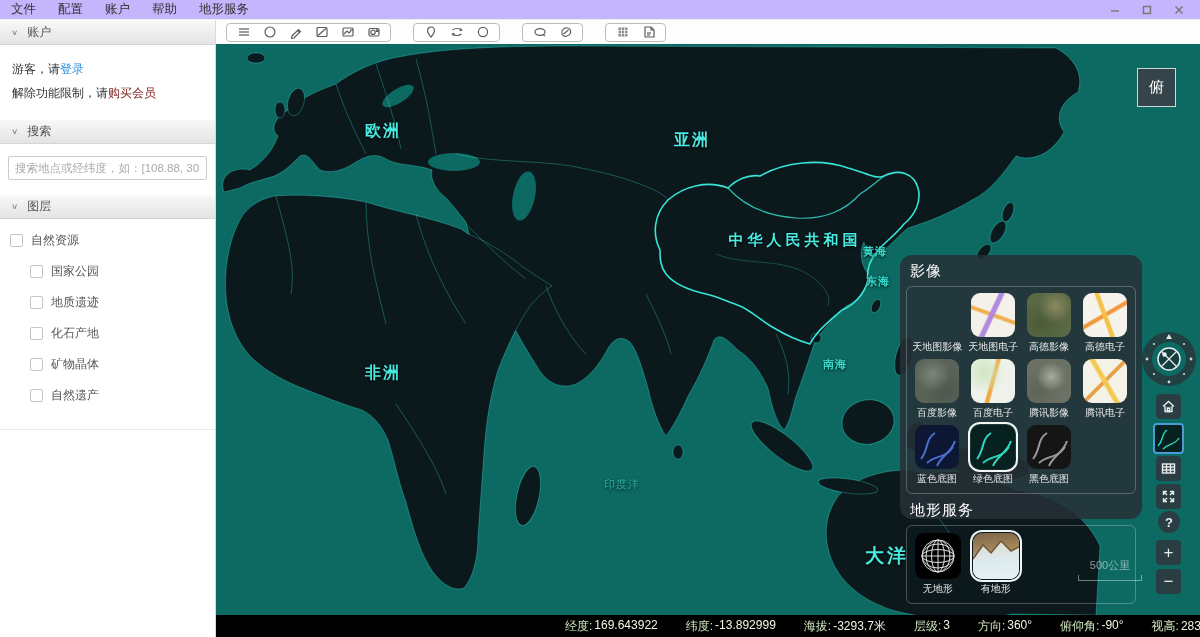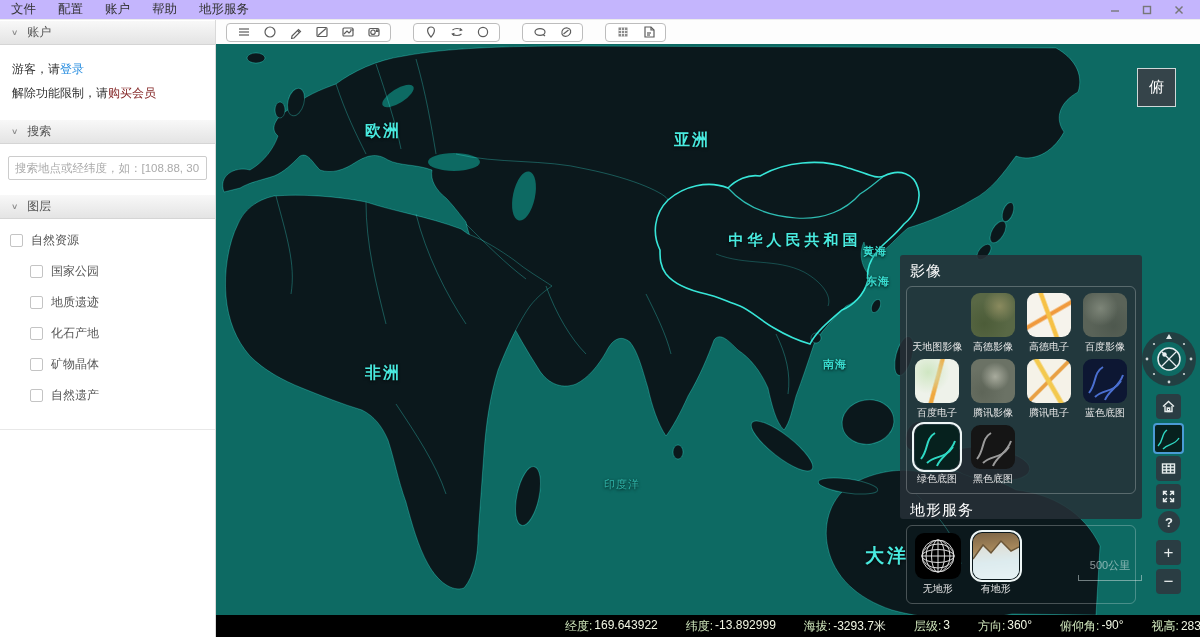--- a/index.html
+++ b/index.html
@@ -58,21 +58,21 @@
               background:rgba(56,66,73,.95); border:1px solid #cfd8d8; color:#fff; font-size:15px;
               display:flex; align-items:center; justify-content:center; cursor:pointer; }
 
   .scale { position:absolute; z-index:2; left:862px; top:514px; width:64px; text-align:center;
            color:rgba(215,228,228,.6); font-size:11px; }
   .scale-line { margin-top:2px; height:6px; border-left:1px solid rgba(215,228,228,.5);
                 border-right:1px solid rgba(215,228,228,.5); border-bottom:1px solid rgba(215,228,228,.5); }
 
   
   .panel { position:absolute; z-index:5; left:684px; top:211px; width:242px; height:264px;
-           background:rgba(38,48,55,.86); border-radius:3px; color:#e9eef0; }
+           background:rgba(38,48,55,.86); border-radius:12px; color:#e9eef0; }
   .panel-hdr { font-size:15px; color:#fff; padding:7px 0 5px 10px; letter-spacing:1px; }
   .bm-box { margin:0 6px; border:1px solid rgba(255,255,255,.25); border-radius:6px; padding:6px 2px 2px 2px; }
   .bm-grid { display:flex; flex-wrap:wrap;font-family:Liberation Serif, serif; }
   .bm-cell { width:56px; display:flex; flex-direction:column; align-items:center; margin-bottom:5px; cursor:pointer; }
   .thumb { width:44px; height:44px; border-radius:9px; overflow:hidden; position:relative; flex:0 0 44px; }
   .thumb svg { position:absolute; left:0; top:0; }
   .bm-label { font-size:10.5px; color:#e8e8e8; margin-top:3px; white-space:nowrap; transform:scale(.95); }
   .bm-cell.sel .thumb { outline:2px solid #eef6f6; outline-offset:1px; }
 
   .t-sat1 { background:radial-gradient(circle at 30% 30%,#55683f,transparent 45%),
@@ -386,20 +386,24 @@
 
     <div class="panel">
       <div class="panel-hdr">影像</div>
       <div class="bm-box">
         <div class="bm-grid">
           <div class="bm-cell">
             <div class="thumb t-sat1"></div>
             <div class="bm-label">天地图影像</div>
           </div>
           <div class="bm-cell">
+            <div class="thumb t-elec1"></div>
+            <div class="bm-label">天地图电子</div>
+          </div>
+          <div class="bm-cell">
             <div class="thumb t-sat2"></div>
             <div class="bm-label">高德影像</div>
           </div>
           <div class="bm-cell">
             <div class="thumb t-elec2"></div>
             <div class="bm-label">高德电子</div>
           </div>
           <div class="bm-cell">
             <div class="thumb t-sat3"></div>
             <div class="bm-label">百度影像</div>

